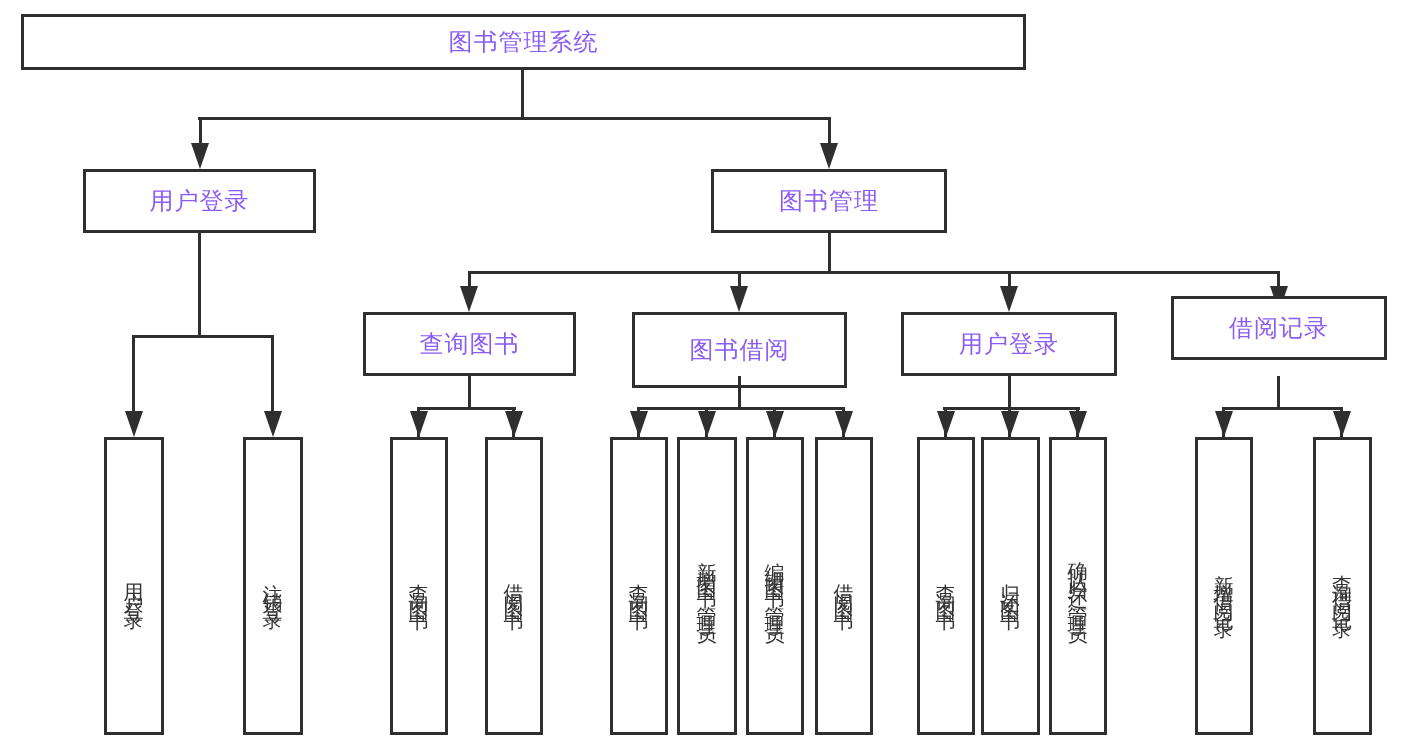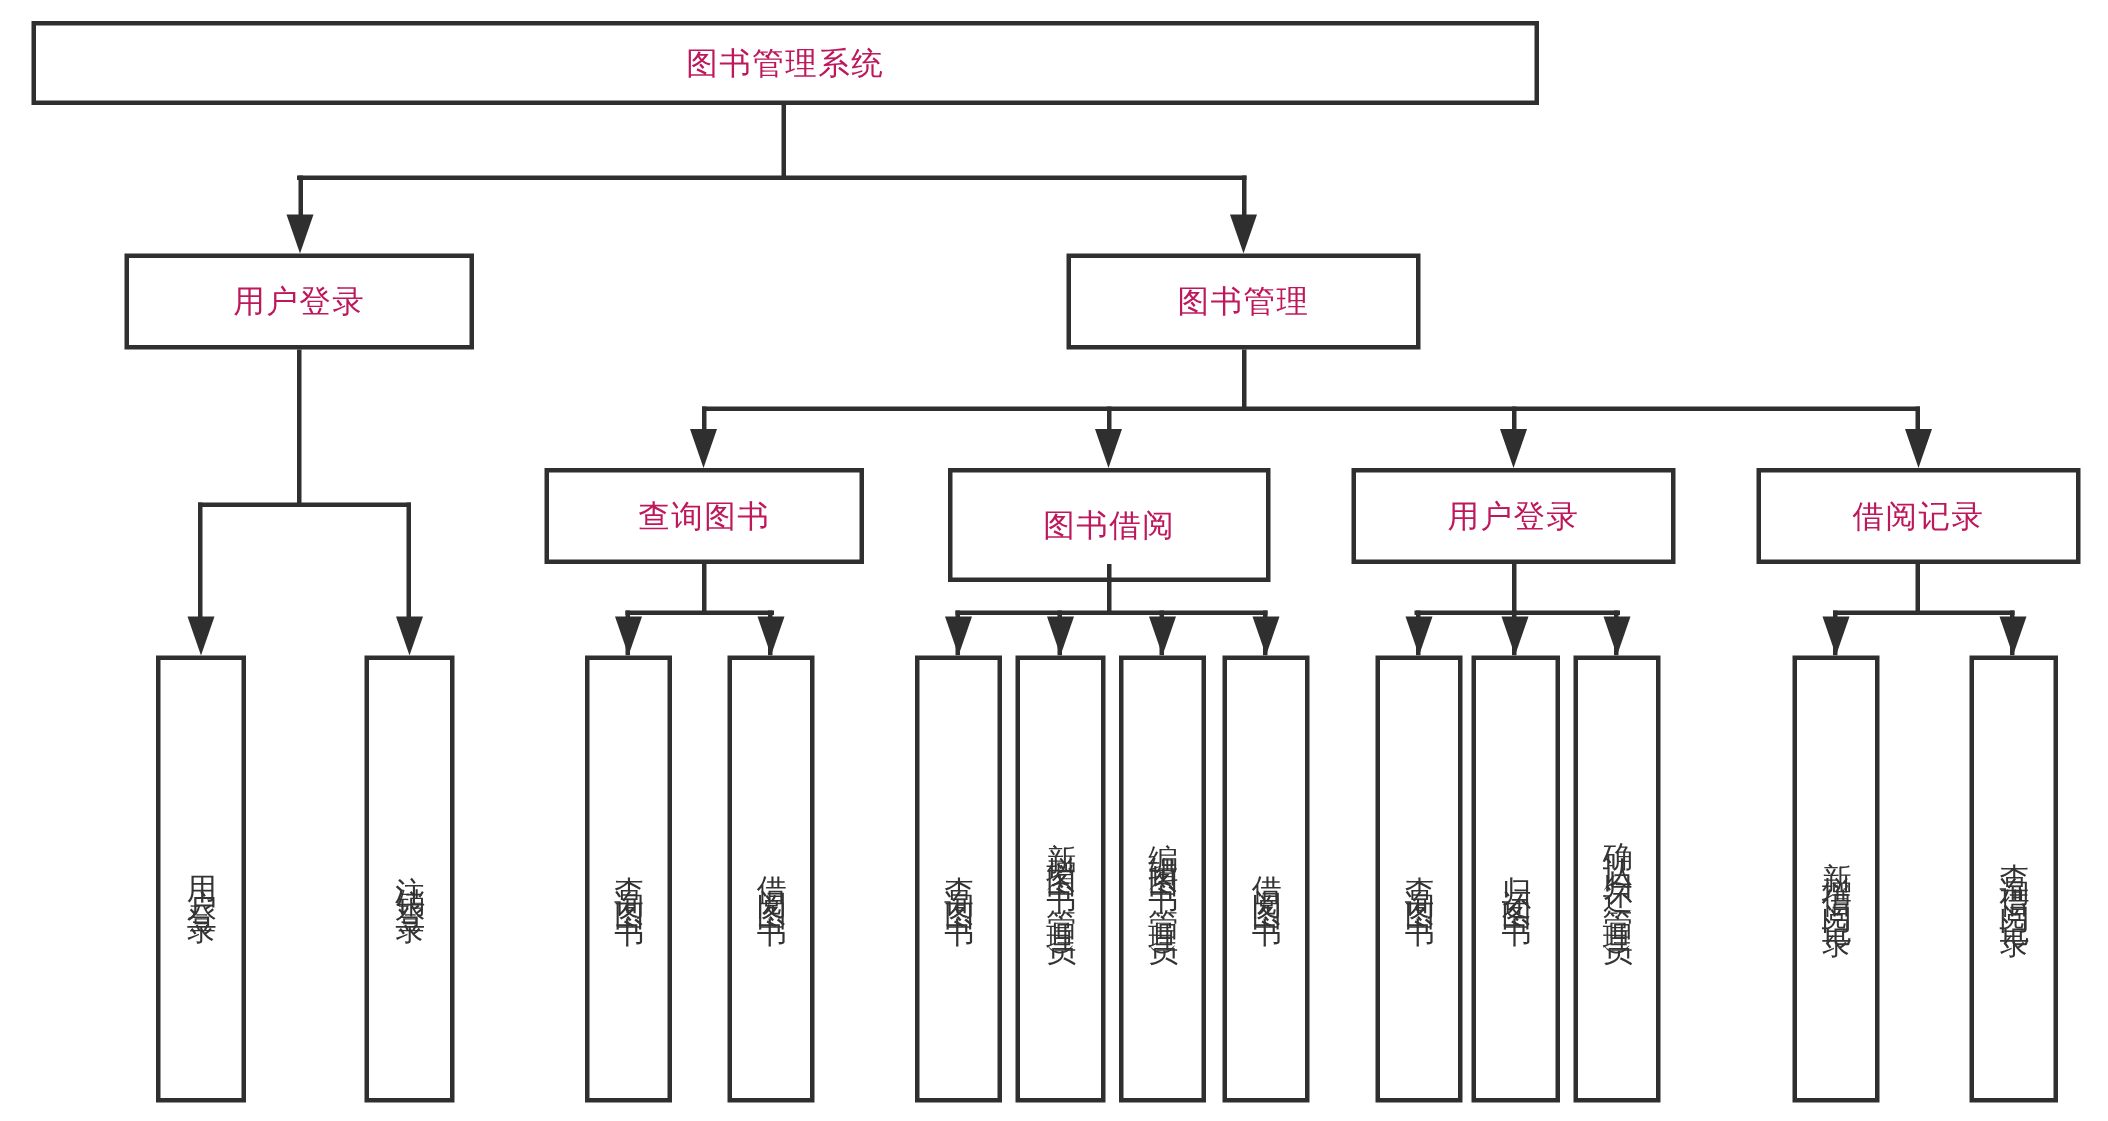--- a/index.html
+++ b/index.html
@@ -9,22 +9,22 @@
     background:#ffffff;
     font-family:"Liberation Sans","DejaVu Sans",sans-serif;
     overflow:hidden;
   }
   .box{
     position:absolute;
     box-sizing:border-box;
     border:3px solid #2f2f2f;
     background:#ffffff;
     display:flex;align-items:center;justify-content:center;
-    color:#be185d;
-    font-size:21px;
+    color:#8b5cf6;
+    font-size:24px;
     letter-spacing:1px;
     white-space:nowrap;
   }
   .leaf{
     position:absolute;
     box-sizing:border-box;
     border:3px solid #2f2f2f;
     background:#ffffff;
     display:flex;align-items:center;justify-content:center;
     color:#333333;
@@ -96,21 +96,21 @@
 
   <div class="box" style="left:363px;top:312px;width:213px;height:64px">
     <span>查询图书</span>
   </div>
   <div class="box" style="left:632px;top:312px;width:215px;height:76px">
     <span>图书借阅</span>
   </div>
   <div class="box" style="left:901px;top:312px;width:216px;height:64px">
     <span>用户登录</span>
   </div>
-  <div class="box" style="left:1171px;top:312px;width:216px;height:64px">
+  <div class="box" style="left:1171px;top:296px;width:216px;height:64px">
     <span>借阅记录</span>
   </div>
 
   <div class="line" style="left:468px;top:376px;width:3px;height:32px"></div>
   <div class="line" style="left:417px;top:407px;width:99px;height:3px"></div>
   <div class="line" style="left:417px;top:407px;width:3px;height:30px"></div>
   <div class="arrow" style="left:410px;top:411px"></div>
   <div class="line" style="left:512px;top:407px;width:3px;height:30px"></div>
   <div class="arrow" style="left:505px;top:411px"></div>
 

